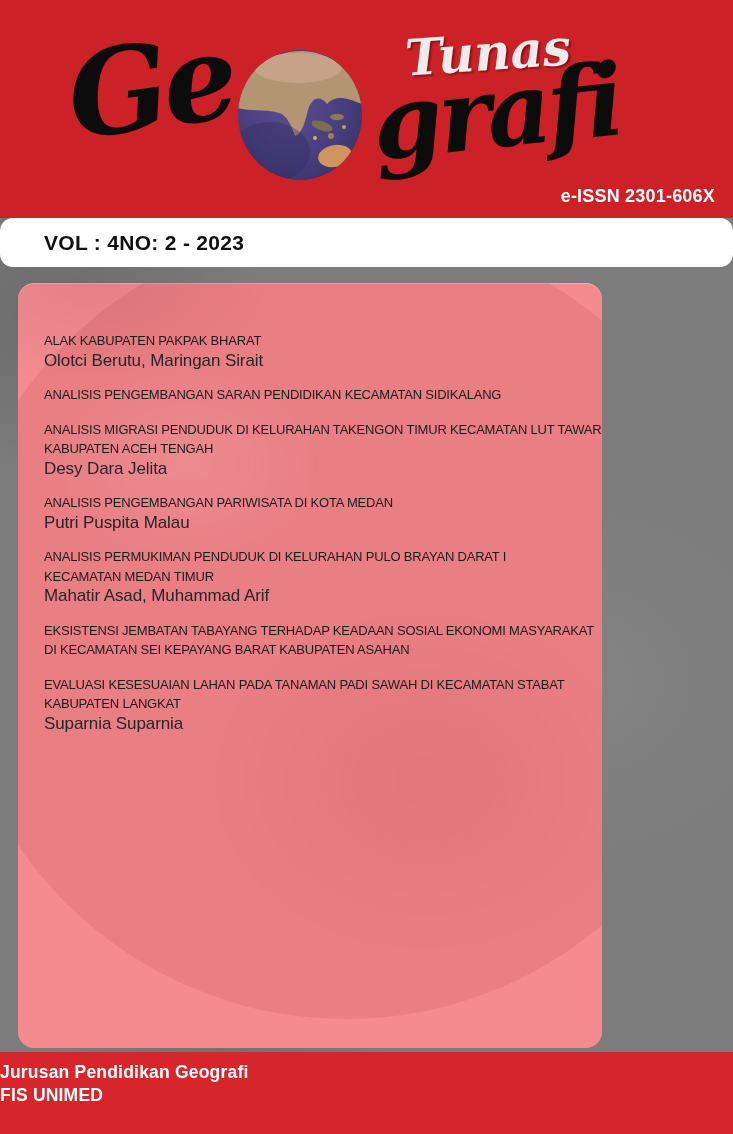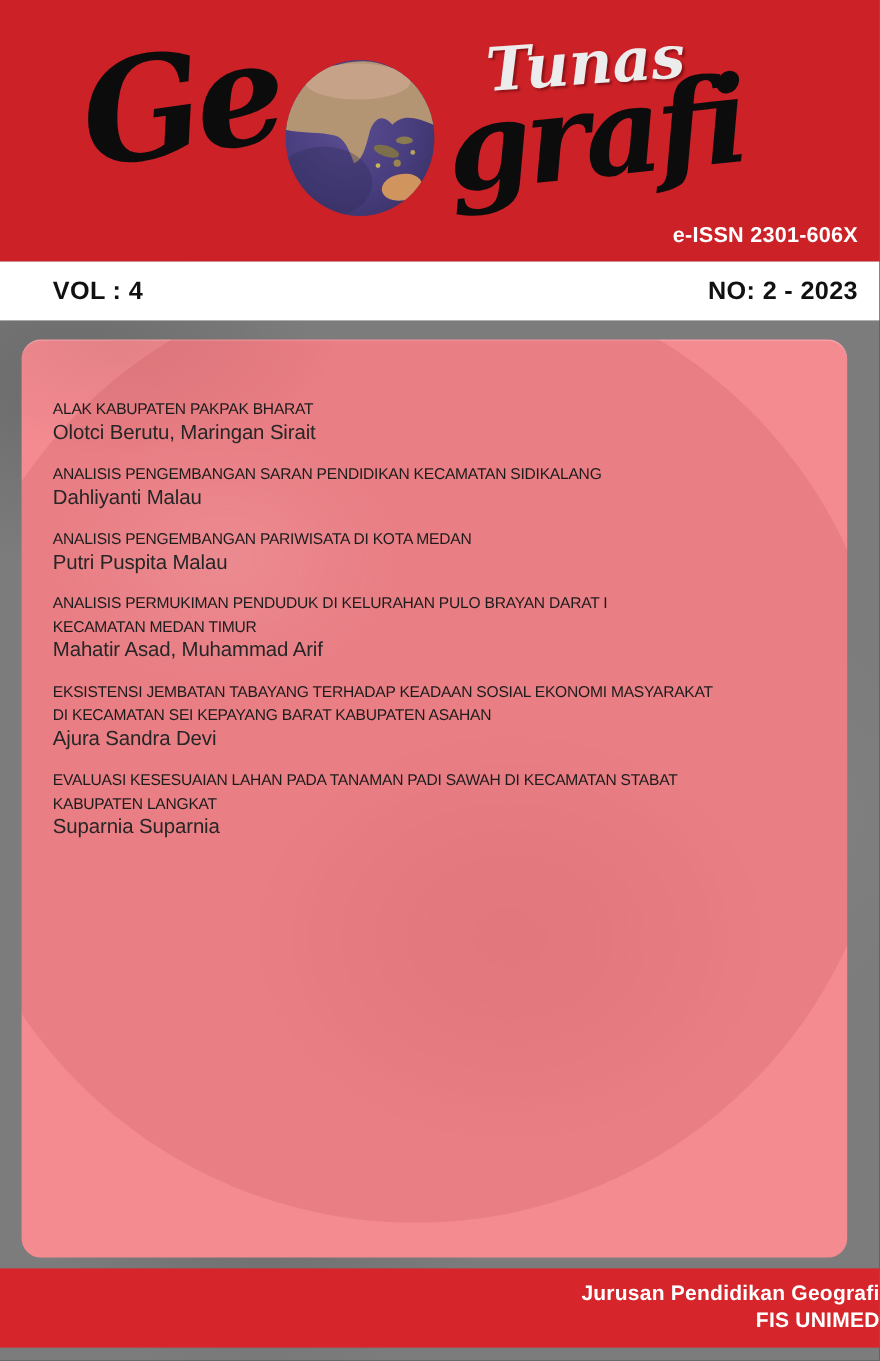--- a/index.html
+++ b/index.html
@@ -36,27 +36,28 @@
   }
   .globe{position:absolute;left:236px;top:48px;width:128px;height:134px;}
   .issn{
     position:absolute;right:18px;top:186px;font-size:18px;font-weight:bold;color:#ffffff;
     letter-spacing:0.2px;
     margin-left:48px;
   }
   
   .issue-bar{
     position:absolute;top:218px;left:0;width:100%;height:49px;background:#ffffff;
-    display:flex;align-items:center;justify-content:space-between;
+    display:flex;align-items:center;
     padding:0 18px 0 44px;
+    border-radius:13px;
   }
   .issue-bar .vol,.issue-bar .num{font-size:21px;font-weight:bold;color:#111111;letter-spacing:0.3px;}
   
   .panel{
-    position:absolute;left:18px;top:283px;width:688px;height:765px;
+    position:absolute;left:18px;top:283px;width:584px;height:765px;
     background:var(--panel_pink);border-radius:16px;overflow:hidden;
     box-shadow:inset 0 1px 0 rgba(255,255,255,0.25);
   }
   .panel::before{ 
     content:"";position:absolute;inset:0;
     background:radial-gradient(ellipse 260px 140px at 12% 0%, rgba(0,0,0,0.07), transparent 70%);
   }
   .watermark{
     position:absolute;left:-68px;top:-56px;width:792px;height:792px;border-radius:50%;
     background:
@@ -66,22 +67,22 @@
   }
   .toc{position:absolute;left:26px;top:48px;width:660px;}
   .toc-entry{margin-bottom:15px;}
   .toc-title{
     font-size:13px;line-height:19.5px;color:var(--ink);letter-spacing:-0.2px;
     white-space:pre-line;
   }
   .toc-authors{font-size:17px;line-height:19.5px;color:#262626;letter-spacing:-0.1px;}
   
   .footer{
-    position:absolute;bottom:11px;left:0;width:100%;height:66px;background:var(--footer_red);
-    color:#ffffff;text-align:right;font-weight:bold;font-size:17.5px;line-height:23px;
+    position:absolute;bottom:0;left:0;width:100%;height:82px;background:var(--footer_red);
+    color:#ffffff;text-align:left;font-weight:bold;font-size:17.5px;line-height:23px;
     padding-top:9px;letter-spacing:0.2px;
   }
 </style>
 </head>
 <body>
 
 <div class="cover">
 
   <div class="masthead">
     <span class="logo-ge">Ge</span>
@@ -127,40 +128,43 @@
   <div class="panel">
     <div class="watermark"></div>
     <div class="toc">
   <div class="toc-entry">
     <div class="toc-title">ALAK KABUPATEN PAKPAK BHARAT</div>
     <div class="toc-authors">Olotci Berutu, Maringan Sirait</div>
   </div>
 
   <div class="toc-entry">
     <div class="toc-title">ANALISIS PENGEMBANGAN SARAN PENDIDIKAN KECAMATAN SIDIKALANG</div>
-    <div class="toc-authors">Dahliyanti Malau</div>
   </div>
 
+  <div class="toc-entry">
+    <div class="toc-title">ANALISIS MIGRASI PENDUDUK DI KELURAHAN TAKENGON TIMUR KECAMATAN LUT TAWAR
+KABUPATEN ACEH TENGAH</div>
+    <div class="toc-authors">Desy Dara Jelita</div>
+  </div>
 
   <div class="toc-entry">
     <div class="toc-title">ANALISIS PENGEMBANGAN PARIWISATA DI KOTA MEDAN</div>
     <div class="toc-authors">Putri Puspita Malau</div>
   </div>
 
   <div class="toc-entry">
     <div class="toc-title">ANALISIS PERMUKIMAN PENDUDUK DI KELURAHAN PULO BRAYAN DARAT I
 KECAMATAN MEDAN TIMUR</div>
     <div class="toc-authors">Mahatir Asad, Muhammad Arif</div>
   </div>
 
 
   <div class="toc-entry">
     <div class="toc-title">EKSISTENSI JEMBATAN TABAYANG TERHADAP KEADAAN SOSIAL EKONOMI MASYARAKAT
 DI KECAMATAN SEI KEPAYANG BARAT KABUPATEN ASAHAN</div>
-    <div class="toc-authors">Ajura Sandra Devi</div>
   </div>
 
   <div class="toc-entry">
     <div class="toc-title">EVALUASI KESESUAIAN LAHAN PADA TANAMAN PADI SAWAH DI KECAMATAN STABAT
 KABUPATEN LANGKAT</div>
     <div class="toc-authors">Suparnia Suparnia</div>
   </div>
 </div>
   </div>
 

